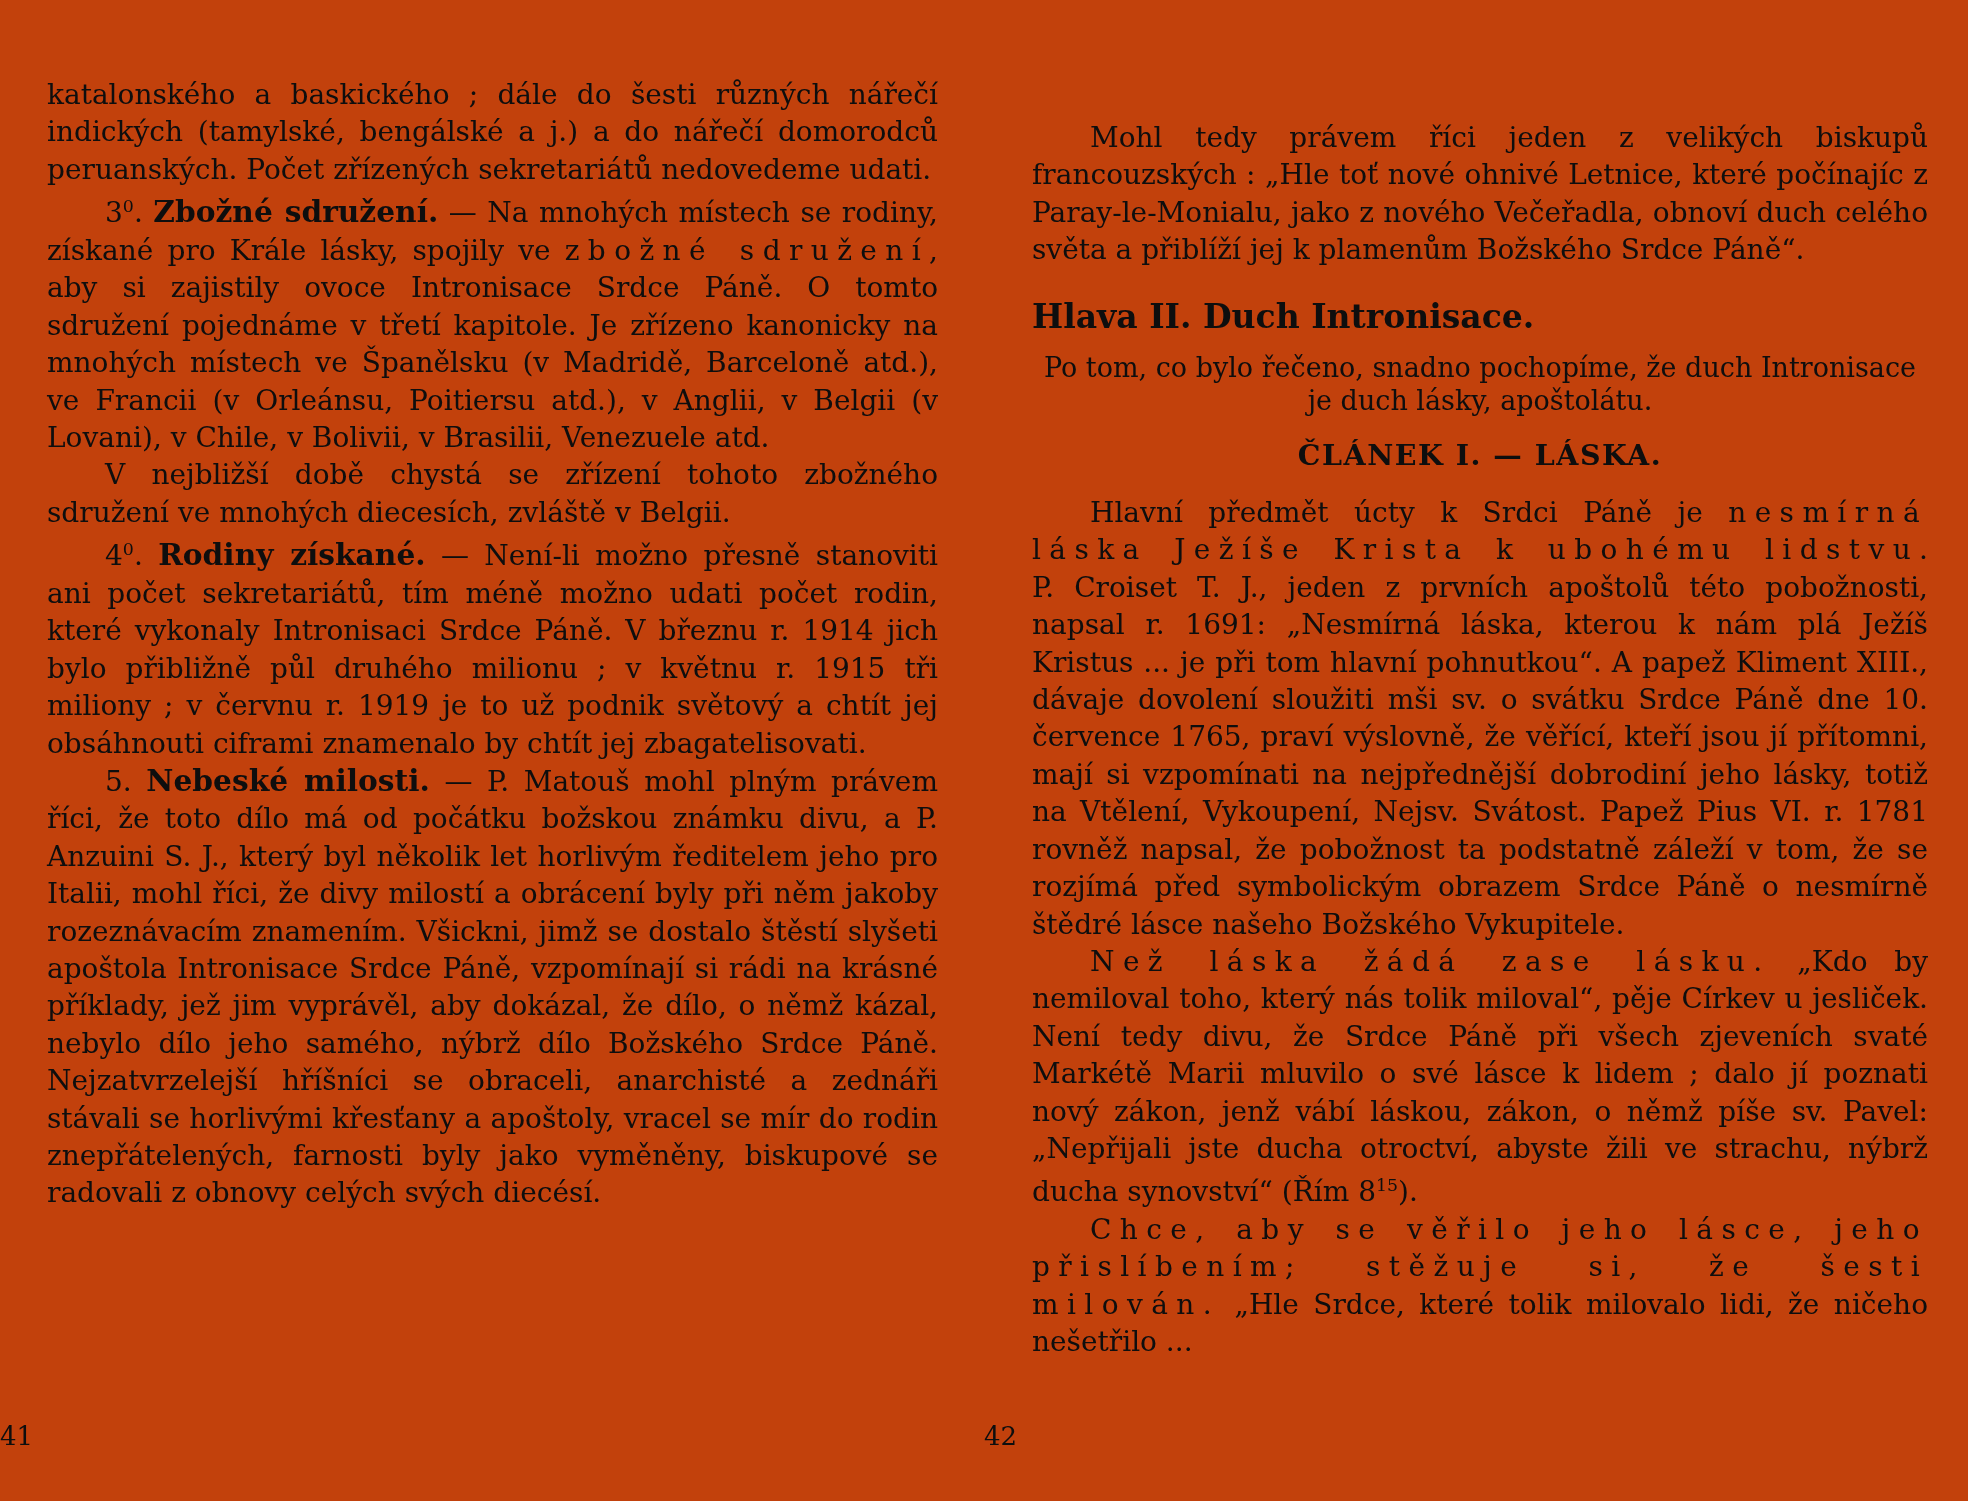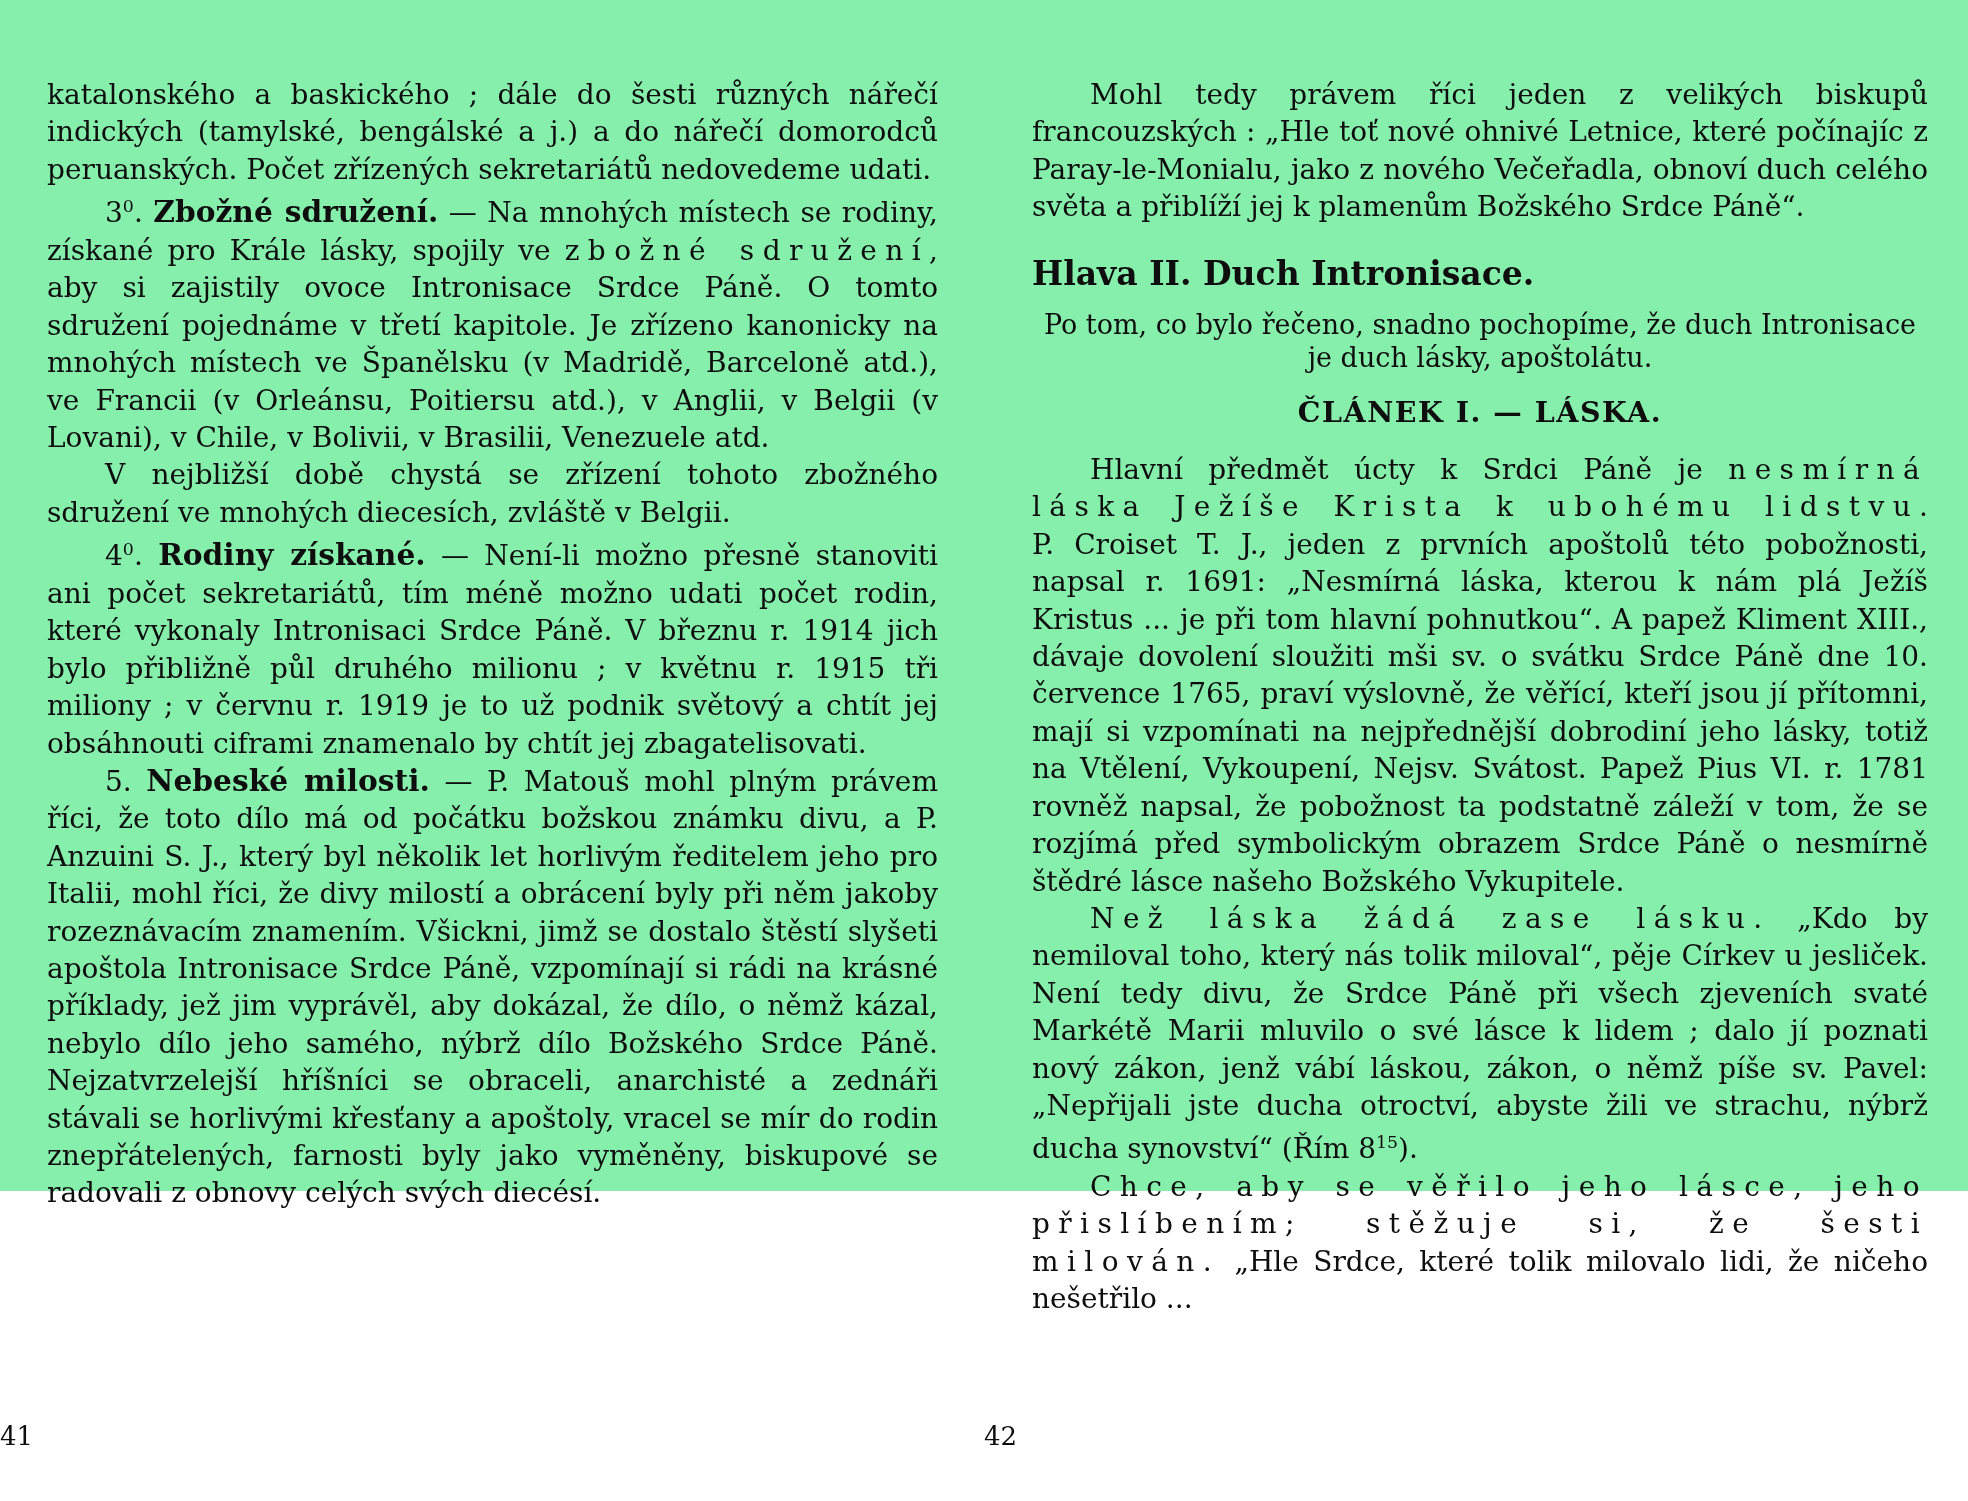--- a/index.html
+++ b/index.html
@@ -10,36 +10,36 @@
   body {
     width: 1968px;
     height: 1501px;
     overflow: hidden;
     font-family: "DejaVu Serif", "Liberation Serif", serif;
     color: #0e0e0e;
   }
   .book {
     display: flex;
     width: 1968px;
-    height: 1191px;
-    background: #86efac;
+    height: 1501px;
+    background: #c2410c;
   }
   .page {
     position: relative;
     width: 984px;
     height: 1501px;
     box-sizing: border-box;
   }
   .page-body {
     box-sizing: border-box;
     font-size: 28px;
     line-height: 37.4px;
   }
   .page-left .page-body  { padding: 76px 46px 0 47px; }
-  .page-right .page-body { padding: 76px 40px 0 48px; }
+  .page-right .page-body { padding: 119px 40px 0 48px; }
 
   .blk {
     margin: 0;
     text-align: justify;
     text-indent: 0;
   }
   .blk.indent { text-indent: 58px; }
 
   .chapter-heading {
     text-align: left;

